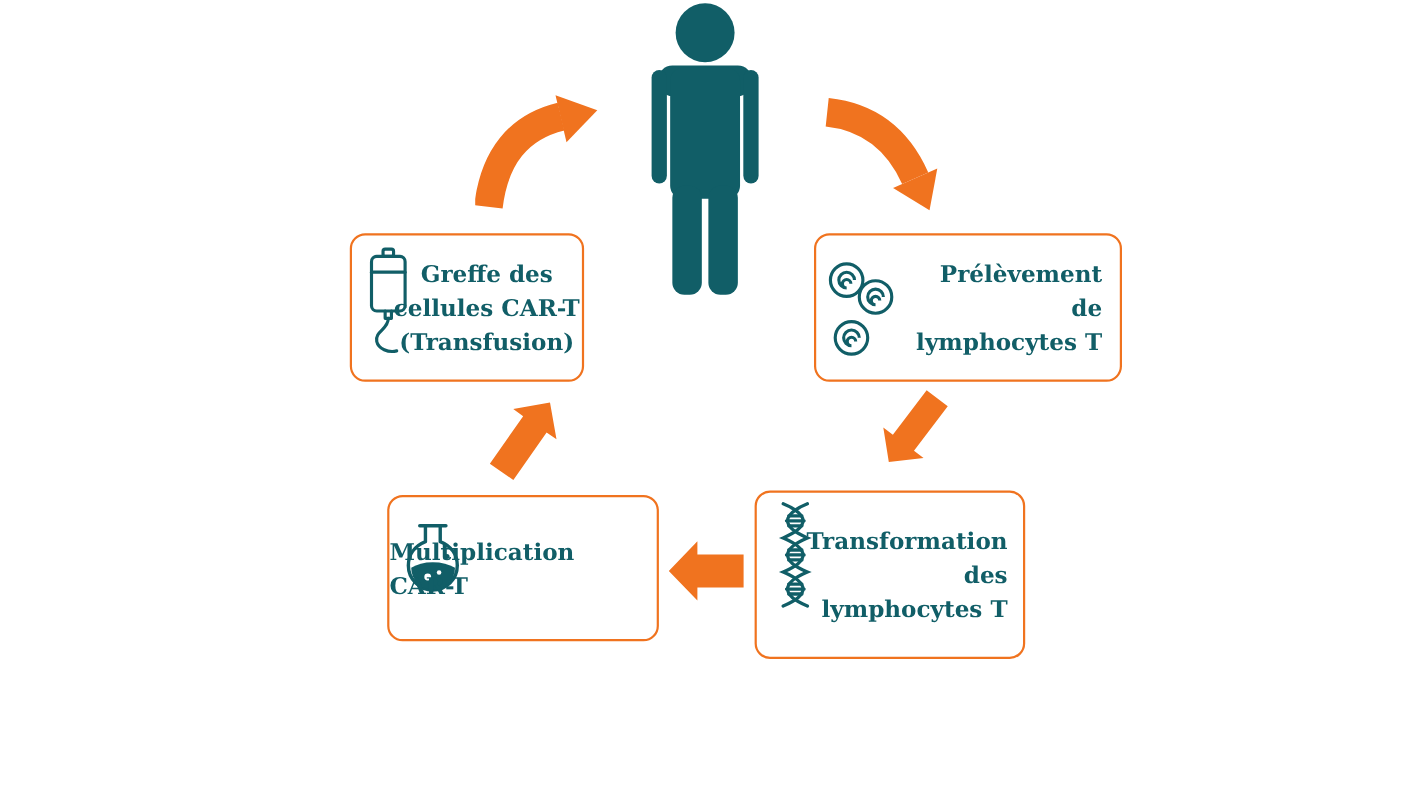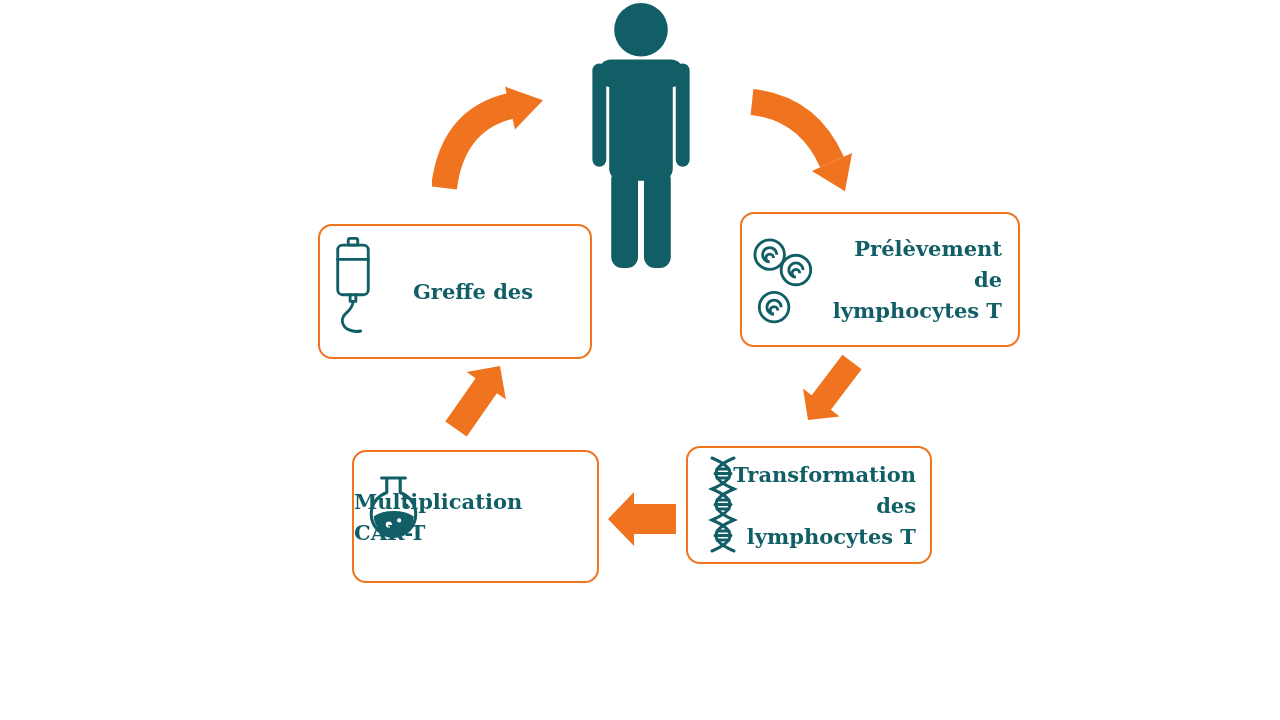--- a/index.html
+++ b/index.html
@@ -13,25 +13,25 @@
     position:absolute; background:#ffffff;
     border:2.5px solid #f0731f; border-radius:14px;
     color:#115e67; font-weight:bold; font-size:21px; line-height:31px;
   }
   .box .lines {
     position:absolute; inset:0; display:flex; flex-direction:column;
     justify-content:center;
   }
   .line { white-space:nowrap; }
 
-  .box-greffe         { left:318px; top:212px; width:274px; height:135px;margin-top:12px; }
+  .box-greffe         { left:318px; top:212px; width:213px; height:135px; }
   .box-greffe .lines  { align-items:center; padding-left:46px; padding-right:10px; }
   .box-prelevement        { left:740px; top:212px; width:280px; height:135px; }
   .box-prelevement .lines { align-items:flex-end; padding-right:16px; }
-  .box-transformation        { left:686px; top:446px; width:246px; height:118px; }
+  .box-transformation        { left:686px; top:446px; width:246px; height:153px; }
   .box-transformation .lines { align-items:flex-end; padding-right:14px; }
   .box-multiplication        { left:352px; top:450px; width:247px; height:133px; }
   .box-multiplication .lines { align-items:flex-start; padding-right:14px; }
 
   .icon { position:absolute; display:block; }
   .icon-ivbag   { left:12px; top:10px;  width:42px; height:106px; }
   .icon-cells   { left:8px;  top:10px;  width:70px; height:116px; }
   .icon-dna     { left:18px; top:8px;   width:34px; height:98px;  }
   .icon-flask   { left:10px; top:22px;  width:60px; height:70px;  }
 
@@ -88,20 +88,22 @@
       <g class="teal-stroke" stroke-width="3" stroke-linecap="round" stroke-linejoin="round">
         <rect x="17" y="2" width="10" height="7" rx="2"></rect>
         <rect x="6" y="9" width="32" height="52" rx="5"></rect>
         <path d="M6 24 H38"></path>
         <path d="M19 61 L19 68 L25 68 L25 61"></path>
         <path d="M22 68 C22 79 9 80 11 90 C12.5 97 22 101 30 99"></path>
       </g>
     </svg>
     <div class="lines">
       <div class="line">Greffe des</div>
+      <div class="line">cellules CAR-T</div>
+      <div class="line">(Transfusion)</div>
     </div>
   </div>
 
   <div class="box box-prelevement">
     <svg class="icon icon-cells" viewBox="0 0 64 84">
       <g class="teal-stroke" stroke-width="2.6">
         <g transform="translate(18,17)">
           <circle r="13.5" fill="#fff"></circle>
           <path d="M6.5 0 a6.5 6.5 0 1 0 -6.5 6.5 a3.5 3.5 0 1 1 3.5 -3.5"></path>
         </g>

